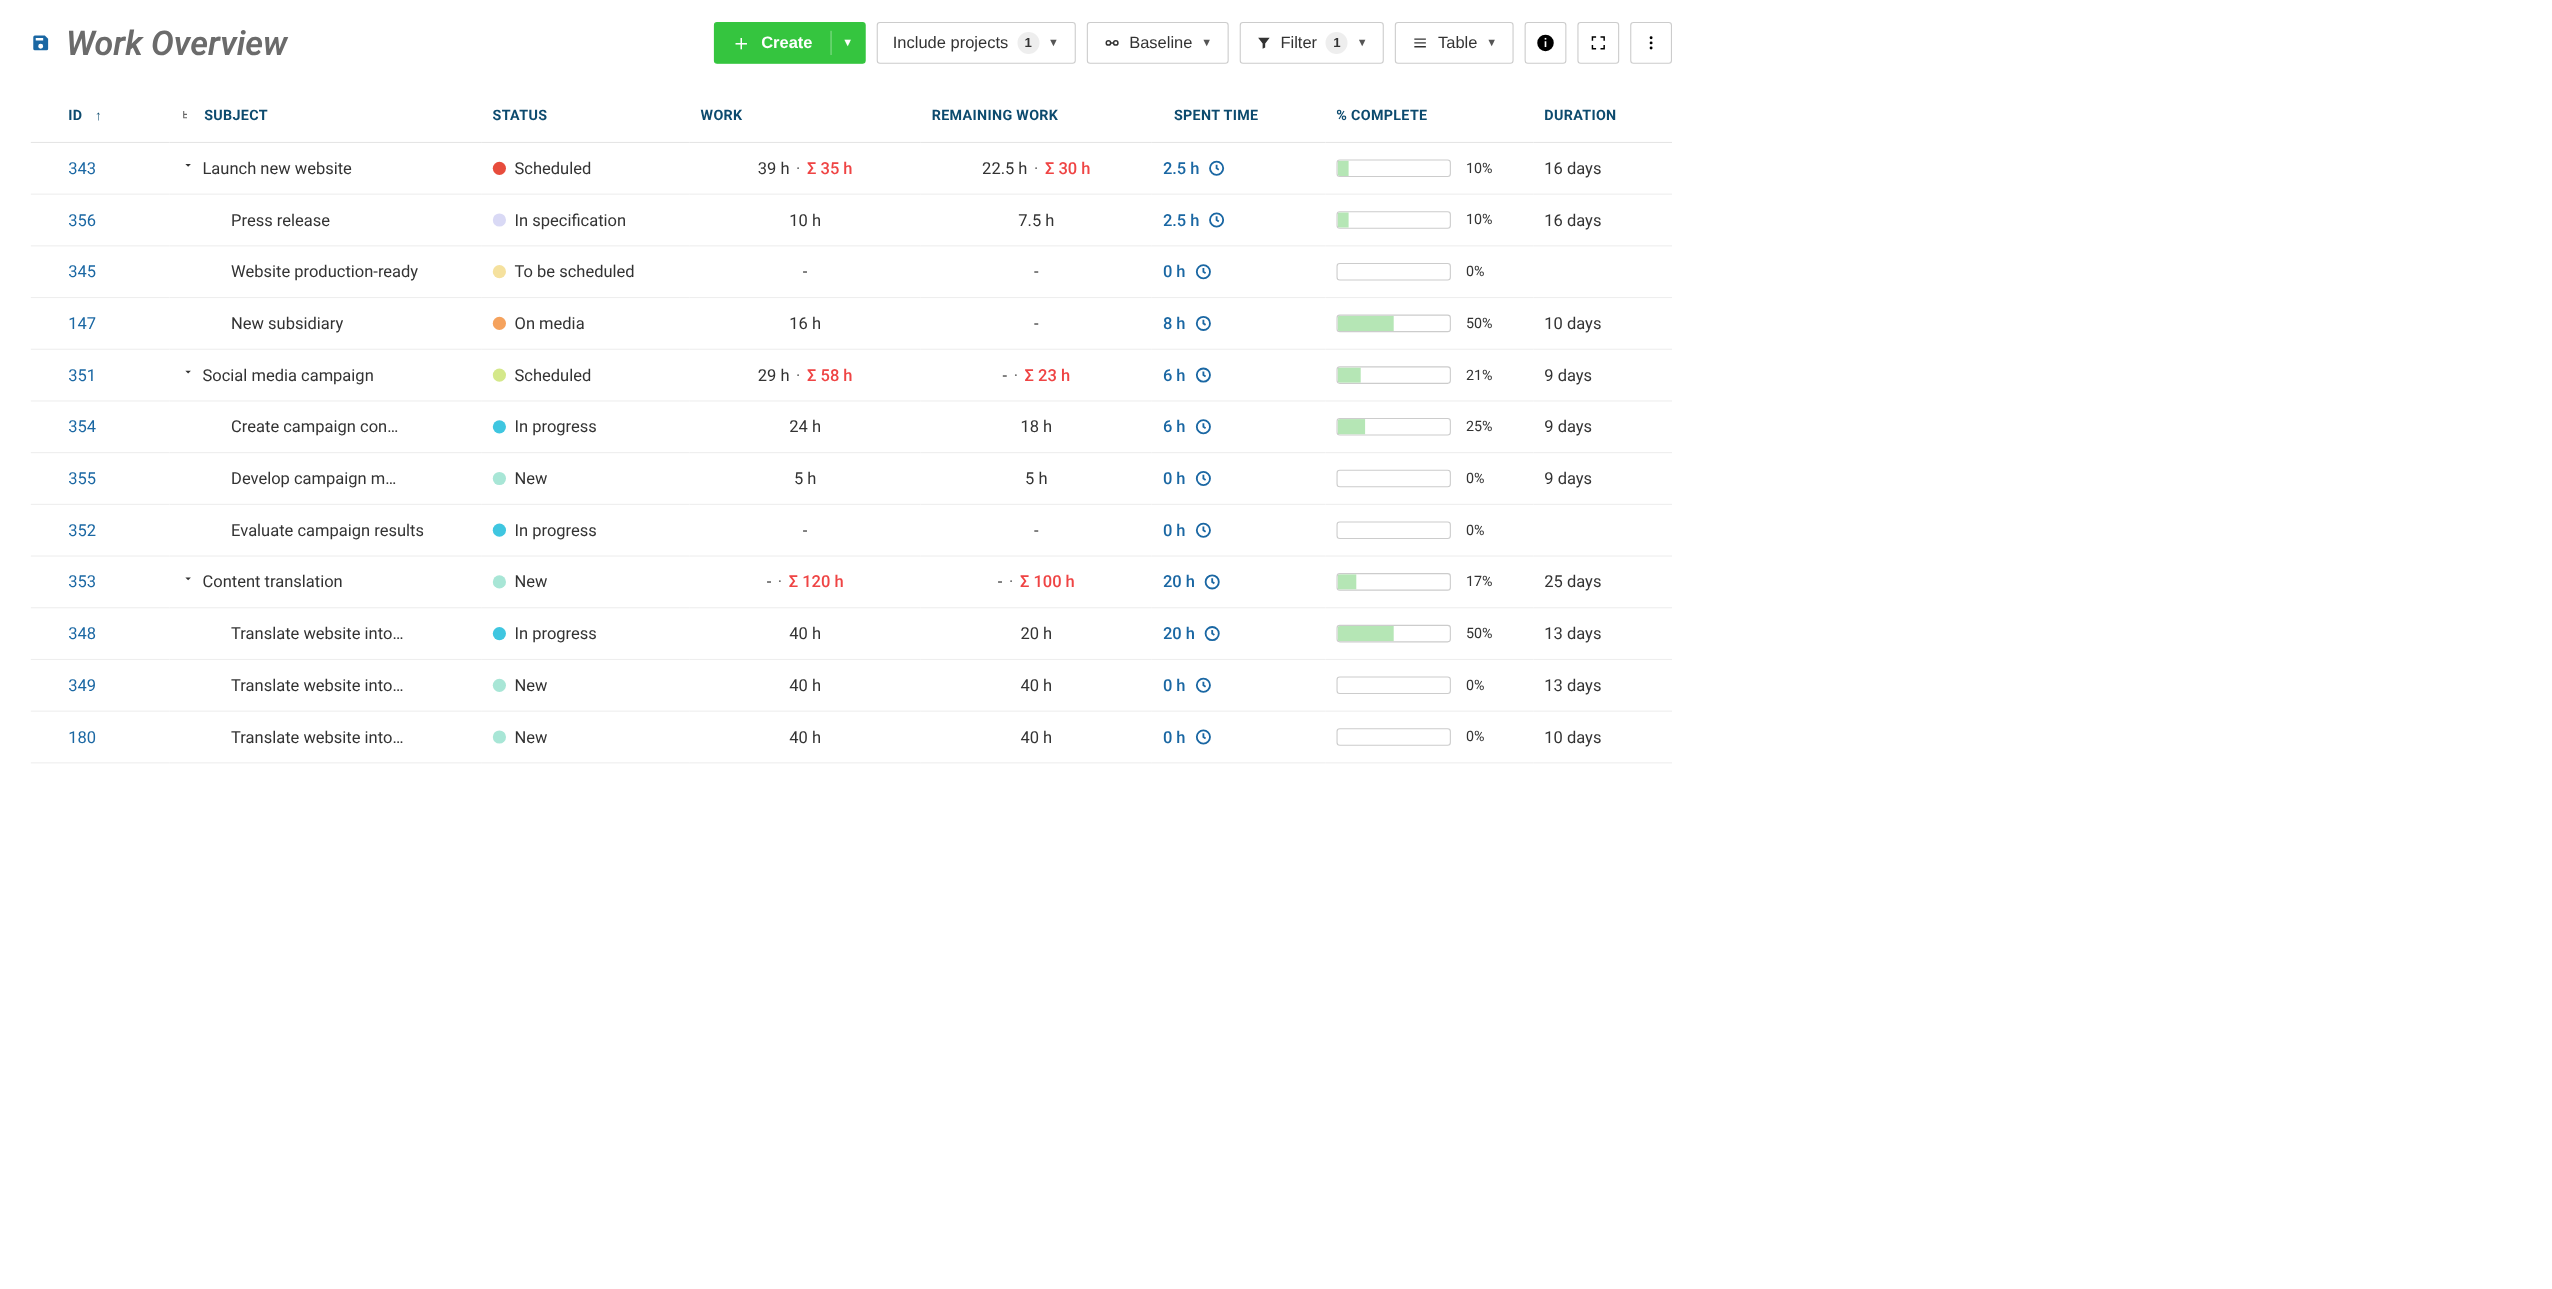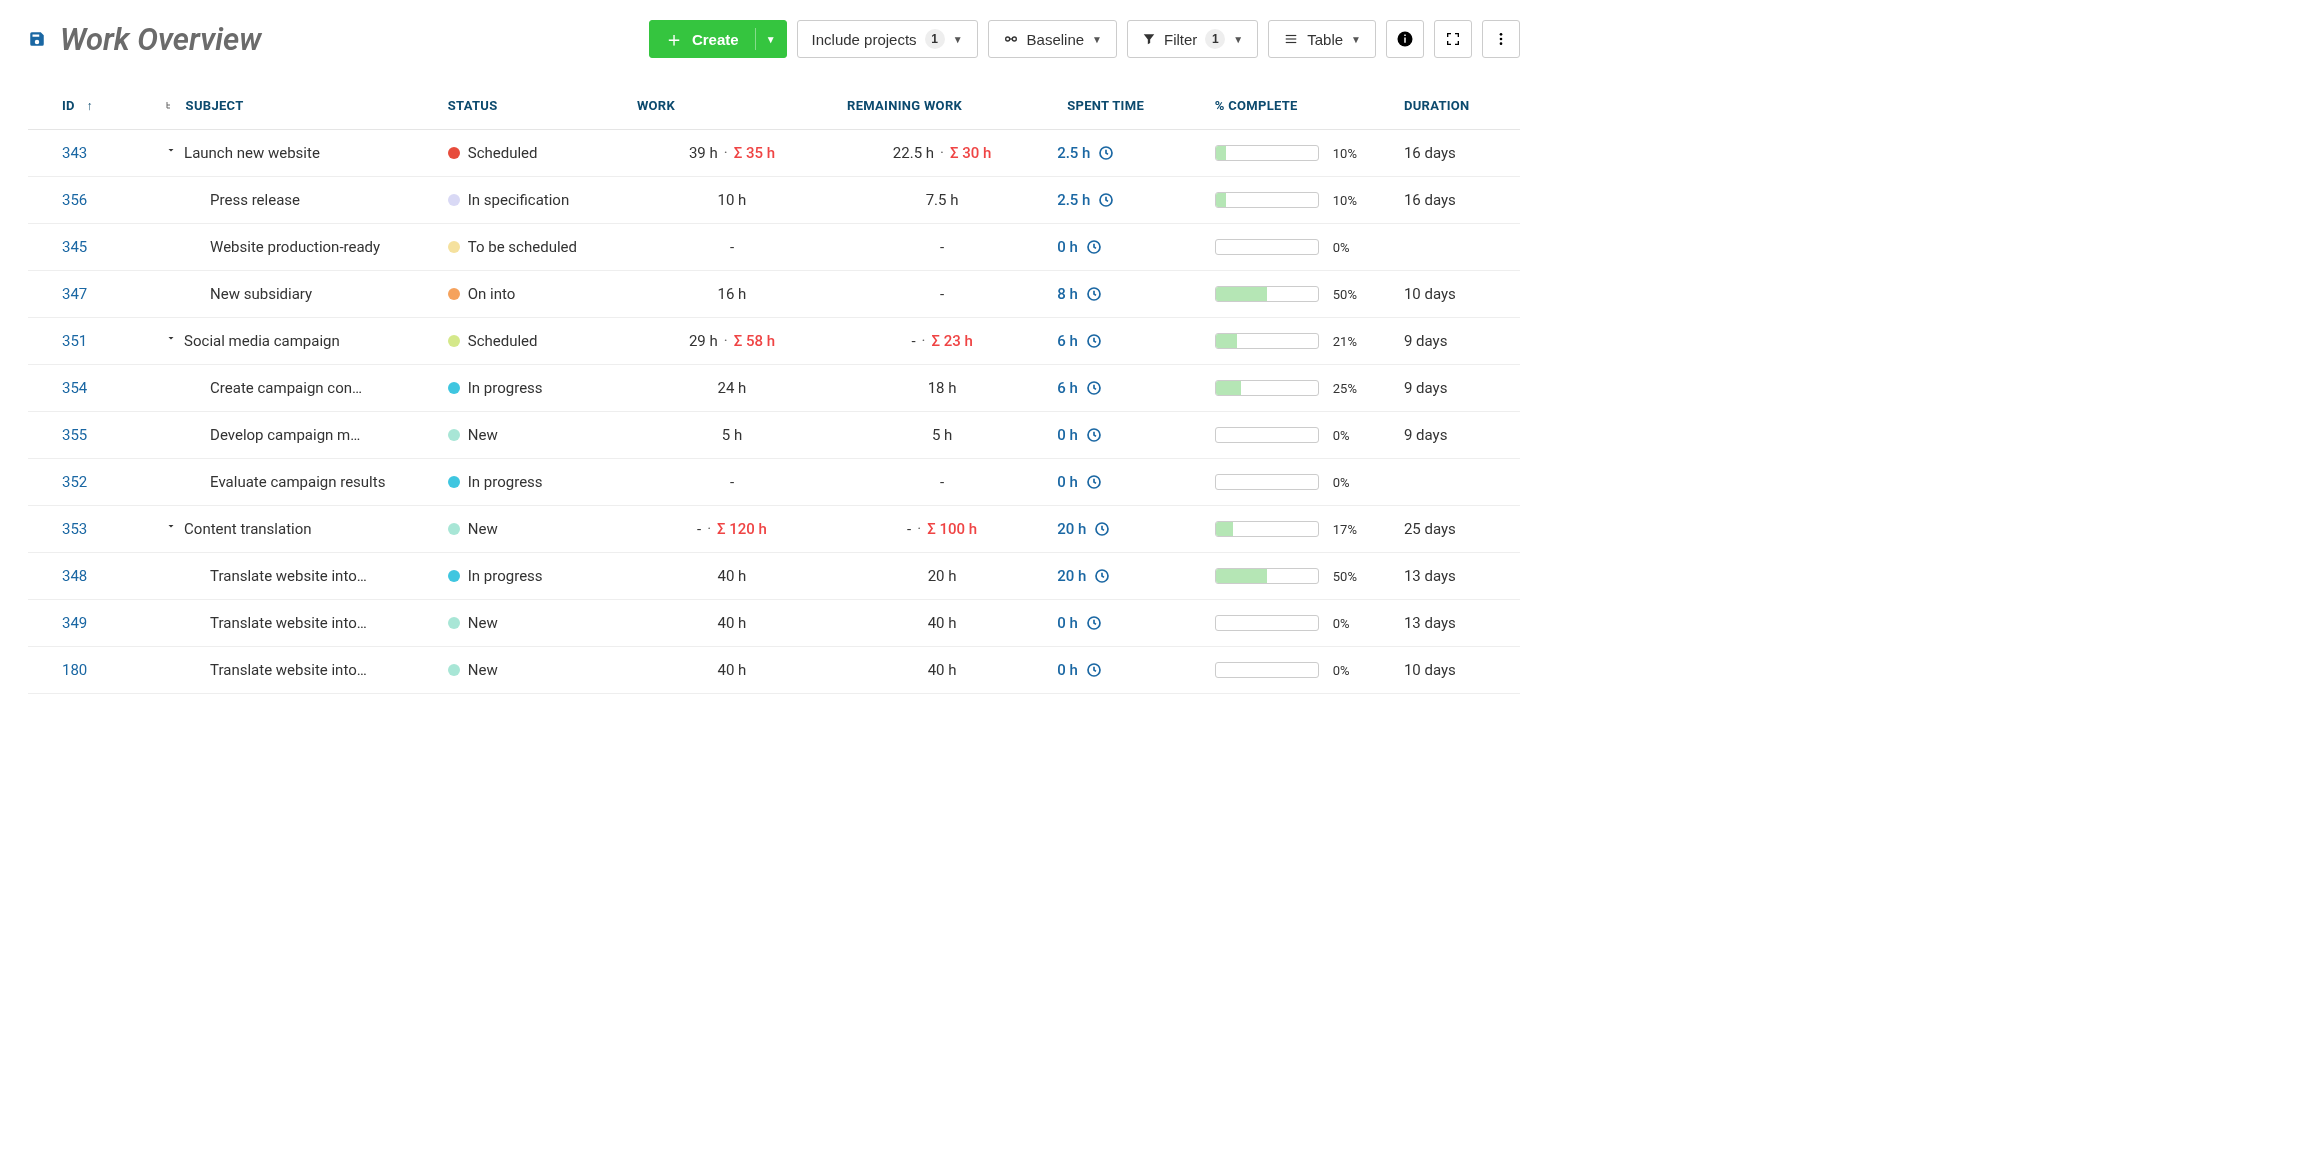--- a/index.html
+++ b/index.html
@@ -401,31 +401,31 @@
             <div class="pct-cell">
               <div class="progress-bar">
                 <div class="progress-fill" style="width:0%"></div>
               </div>
               <span class="pct-label">0%</span>
             </div>
           </td>
           <td><span></span></td>
         </tr>
         <tr>
-          <td style="padding-left: 34px;"><span class="id-link">347</span></td>
+          <td style="padding-left: 34px;"><span class="id-link">147</span></td>
           <td>
             <div class="subject-cell" style="padding-left:26px">
               <span class="expander"></span>
               <span class="subject-text">New subsidiary</span>
             </div>
           </td>
           <td>
             <div class="status-cell">
               <span class="status-dot" style="background:#f5a25d"></span>
-              <span>On into</span>
+              <span>On media</span>
             </div>
           </td>
           <td class="work"><span class="work-cell">
               <span>16 h</span>
             </span></td>
           <td class="remaining"><span class="work-cell">
               <span>-</span>
             </span></td>
           <td class="spent"><span class="spent-cell">
               <span>8 h</span>

